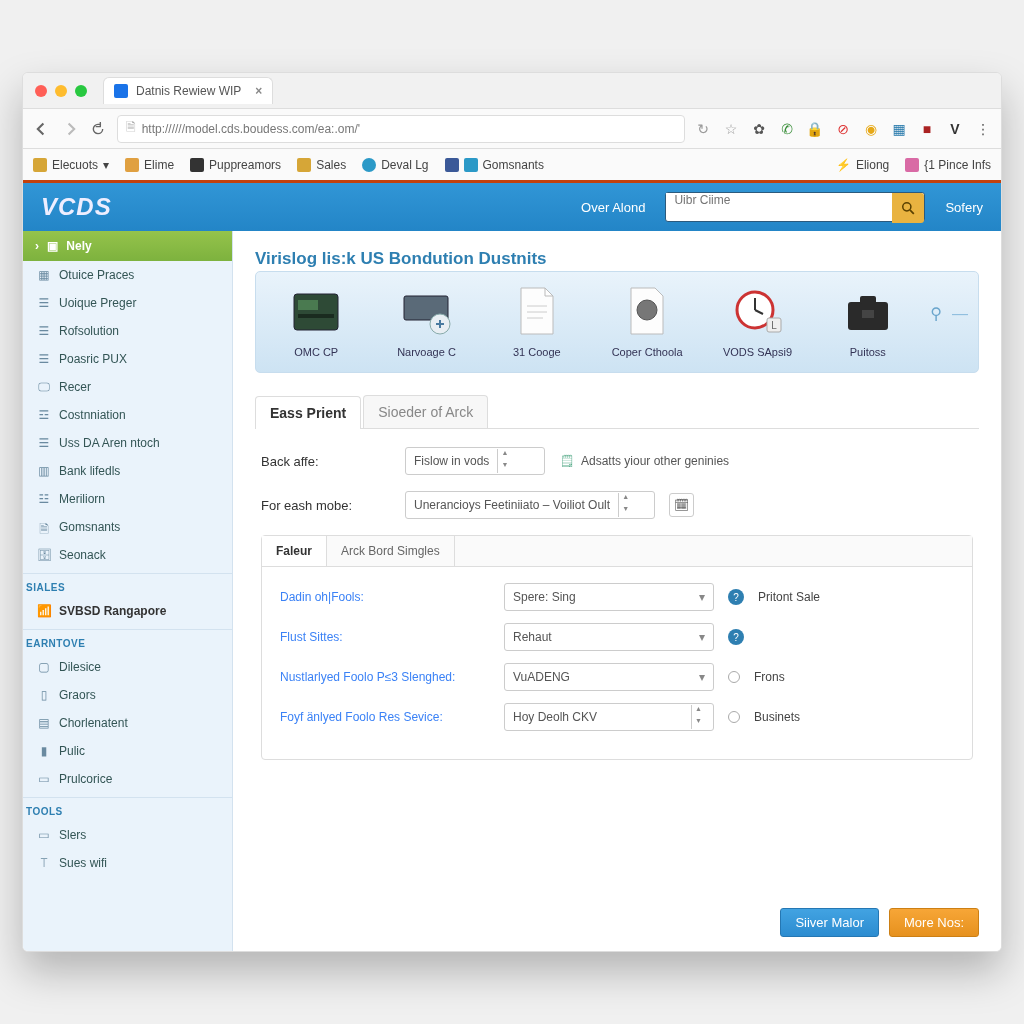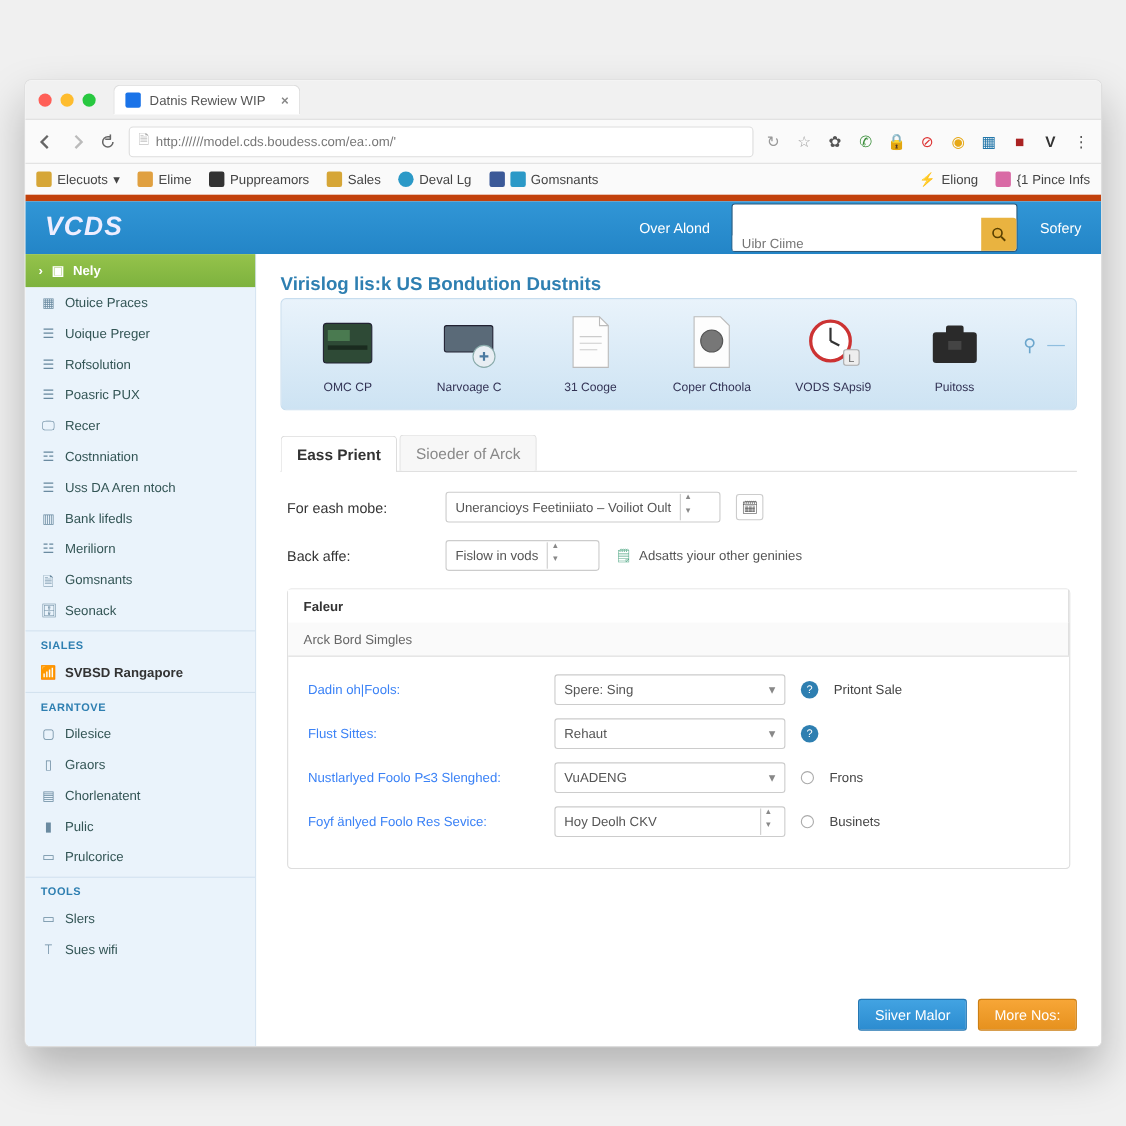--- a/index.html
+++ b/index.html
@@ -33,50 +33,50 @@
 .nav-btn { width: 18px; height: 18px; display: flex; align-items: center; justify-content: center; cursor: pointer; color: #555; }
 .urlbar {
   flex: 1; height: 28px; border: 1px solid #ddd; border-radius: 4px; background: #fff;
   display: flex; align-items: center; padding: 0 8px; font-size: 12px; color: #777;
 }
 .urlbar .doc-icon { margin-right: 6px; color: #aaa; }
 .tool-icons { display: flex; gap: 12px; align-items: center; }
 .tool-icon { width: 16px; height: 16px; display: flex; align-items: center; justify-content: center; font-size: 14px; }
 
 .bookmarks {
-  height: 34px; background: #fafafa; border-bottom: 6px solid #c2410c;
+  height: 34px; background: #fafafa; border-bottom: 3px solid #c2410c;
   display: flex; align-items: center; padding: 0 10px; gap: 16px; font-size: 12px; color: #444;
 }
 .bm-item { display: flex; align-items: center; gap: 5px; cursor: pointer; }
 .bm-ico { width: 14px; height: 14px; border-radius: 2px; display: inline-block; }
 .bm-right { margin-left: auto; display: flex; gap: 16px; }
 
 .appbar {
   height: 48px; background: linear-gradient(#3196d6, #2385c7); color: #fff;
   display: flex; align-items: center; padding: 0 18px; gap: 20px;
 }
 .brand { font-size: 24px; font-weight: 900; letter-spacing: 1px; font-style: italic; }
 .brand .v { color: #eef; }
 .appbar .spacer { flex: 1; }
 .appbar-link { font-size: 13px; color: #fff; cursor: pointer; }
 .searchbox {
-  width: 260px; height: 44px; background: #fff; border-radius: 3px; display: flex; align-items: flex-end;
+  width: 260px; height: 30px; background: #fff; border-radius: 3px; display: flex; align-items: flex-start;
   border: 1px solid #2b5a7d;
 }
 .searchbox input { border: none; outline: none; flex: 1; padding: 0 8px; font-size: 12px; color: #777; }
 .search-btn { width: 32px; height: 30px; background: #e9b340; display: flex; align-items: center; justify-content: center; border-radius: 0 3px 3px 0; cursor: pointer; }
 
 .body { display: flex; min-height: 720px; }
 .sidebar {
   width: 210px; background: #eaf3fb; border-right: 1px solid #d3e2ef; font-size: 12px; color: #333;
 }
 .sb-top { background: linear-gradient(#95c34b, #7db23e); color: #fff; font-weight: bold; padding: 8px 12px; display: flex; align-items: center; gap: 8px; }
 .sb-item { padding: 7px 14px; display: flex; align-items: center; gap: 8px; cursor: pointer; color: #355; }
 .sb-ico { width: 14px; height: 14px; display: inline-block; color: #6a8aa0; font-size: 12px; text-align: center; }
-.sb-section { padding: 8px 14px 4px; color: #2e7fb1; font-weight: bold; font-size: 10px; letter-spacing: .5px; border-top: 1px solid #d3e2ef; margin-top: 4px; }
+.sb-section { padding: 8px 3px 4px; color: #2e7fb1; font-weight: bold; font-size: 10px; letter-spacing: .5px; border-top: 1px solid #d3e2ef; margin-top: 4px; }
 .sb-item.bold { font-weight: bold; color: #333; }
 
 .main { flex: 1; padding: 18px 22px 70px; background: #fff; position: relative; }
 .page-title { color: #2e7fb1; font-size: 17px; font-weight: bold; margin-bottom: 2px; }
 
 .launch {
   background: linear-gradient(#e9f3fb, #cde3f3); border: 1px solid #c7ddee; border-radius: 5px;
   padding: 14px 10px; display: flex; align-items: flex-start; gap: 10px;
 }
 .launch-item { flex: 1; text-align: center; font-size: 11px; color: #335; display: flex; flex-direction: column; align-items: center; gap: 8px; cursor: pointer; }
@@ -95,21 +95,21 @@
   display: flex; align-items: center; padding: 0 8px; font-size: 12px; color: #555;
   min-width: 140px;
 }
 .sel.wide { min-width: 250px; }
 .spin { width: 14px; display: flex; flex-direction: column; border-left: 1px solid #ccc; margin-left: 8px; }
 .spin div { height: 12px; font-size: 7px; text-align: center; color: #888; cursor: pointer; }
 .hint { display: flex; align-items: center; gap: 6px; color: #555; font-size: 12px; }
 .hint-ico { width: 16px; height: 16px; display: flex; align-items: center; justify-content: center; color: #5a8; }
 
 .subtabs { margin-top: 10px; border: 1px solid #ddd; border-radius: 4px; }
-.subtabs-head { display: flex; background: #fafafa; border-bottom: 1px solid #ddd; font-size: 12px; flex-direction: column; }
+.subtabs-head { display: flex; background: #fafafa; border-bottom: 1px solid #ddd; font-size: 12px; }
 .subtabs-head .st { padding: 8px 14px; border-right: 1px solid #ddd; cursor: pointer; color: #666; }
 .subtabs-head .st.active { background: #fff; font-weight: bold; color: #333; }
 .subtabs-body { padding: 16px 18px; }
 .sf-row { display: flex; align-items: center; gap: 14px; margin-bottom: 12px; font-size: 12px; }
 .sf-row label { width: 210px; color: #3b82f6; }
 .sf-row .sel { min-width: 200px; flex: 0 0 210px; }
 .info-ico { width: 16px; height: 16px; border-radius: 50%; background: #2e7fb1; color: #fff; font-size: 10px; display: flex; align-items: center; justify-content: center; }
 .radio { width: 12px; height: 12px; border: 1px solid #aaa; border-radius: 50%; display: inline-block; }
 .radio-lbl { font-size: 12px; color: #444; }
 
@@ -394,44 +394,44 @@
           <span>—</span>
         </div>
       </div>
 
       <div class="tabs">
         <div class="tab-h active">Eass Prient</div>
         <div class="tab-h">Sioeder of Arck</div>
       </div>
 
       <div class="form">
-        <div class="form-row">
-          <label>For eash mobe:</label>
-          <div class="sel wide">
-            <span>Unerancioys Feetiniiato – Voiliot Oult</span>
-            <div class="spin">
-                <div>▲</div>
-                <div>▼</div>
-              </div>
-          </div>
-          <span style="border:1px solid #ccc;padding:4px;border-radius:3px;font-size:12px">🗓</span>
-        </div>
         <div class="form-row">
           <label>Back affe:</label>
           <div class="sel">
             <span>Fislow in vods</span>
             <div class="spin">
                 <div>▲</div>
                 <div>▼</div>
               </div>
           </div>
           <div class="hint">
             <span class="hint-ico">🗒</span>
             <span>Adsatts yiour other geninies</span>
           </div>
+        </div>
+        <div class="form-row">
+          <label>For eash mobe:</label>
+          <div class="sel wide">
+            <span>Unerancioys Feetiniiato – Voiliot Oult</span>
+            <div class="spin">
+                <div>▲</div>
+                <div>▼</div>
+              </div>
+          </div>
+          <span style="border:1px solid #ccc;padding:4px;border-radius:3px;font-size:12px">🗓</span>
         </div>
 
         <div class="subtabs">
           <div class="subtabs-head">
             <div class="st active">Faleur</div>
             <div class="st">Arck Bord Simgles</div>
           </div>
           <div class="subtabs-body">
             <div class="sf-row">
               <label>Dadin oh|Fools:</label>

